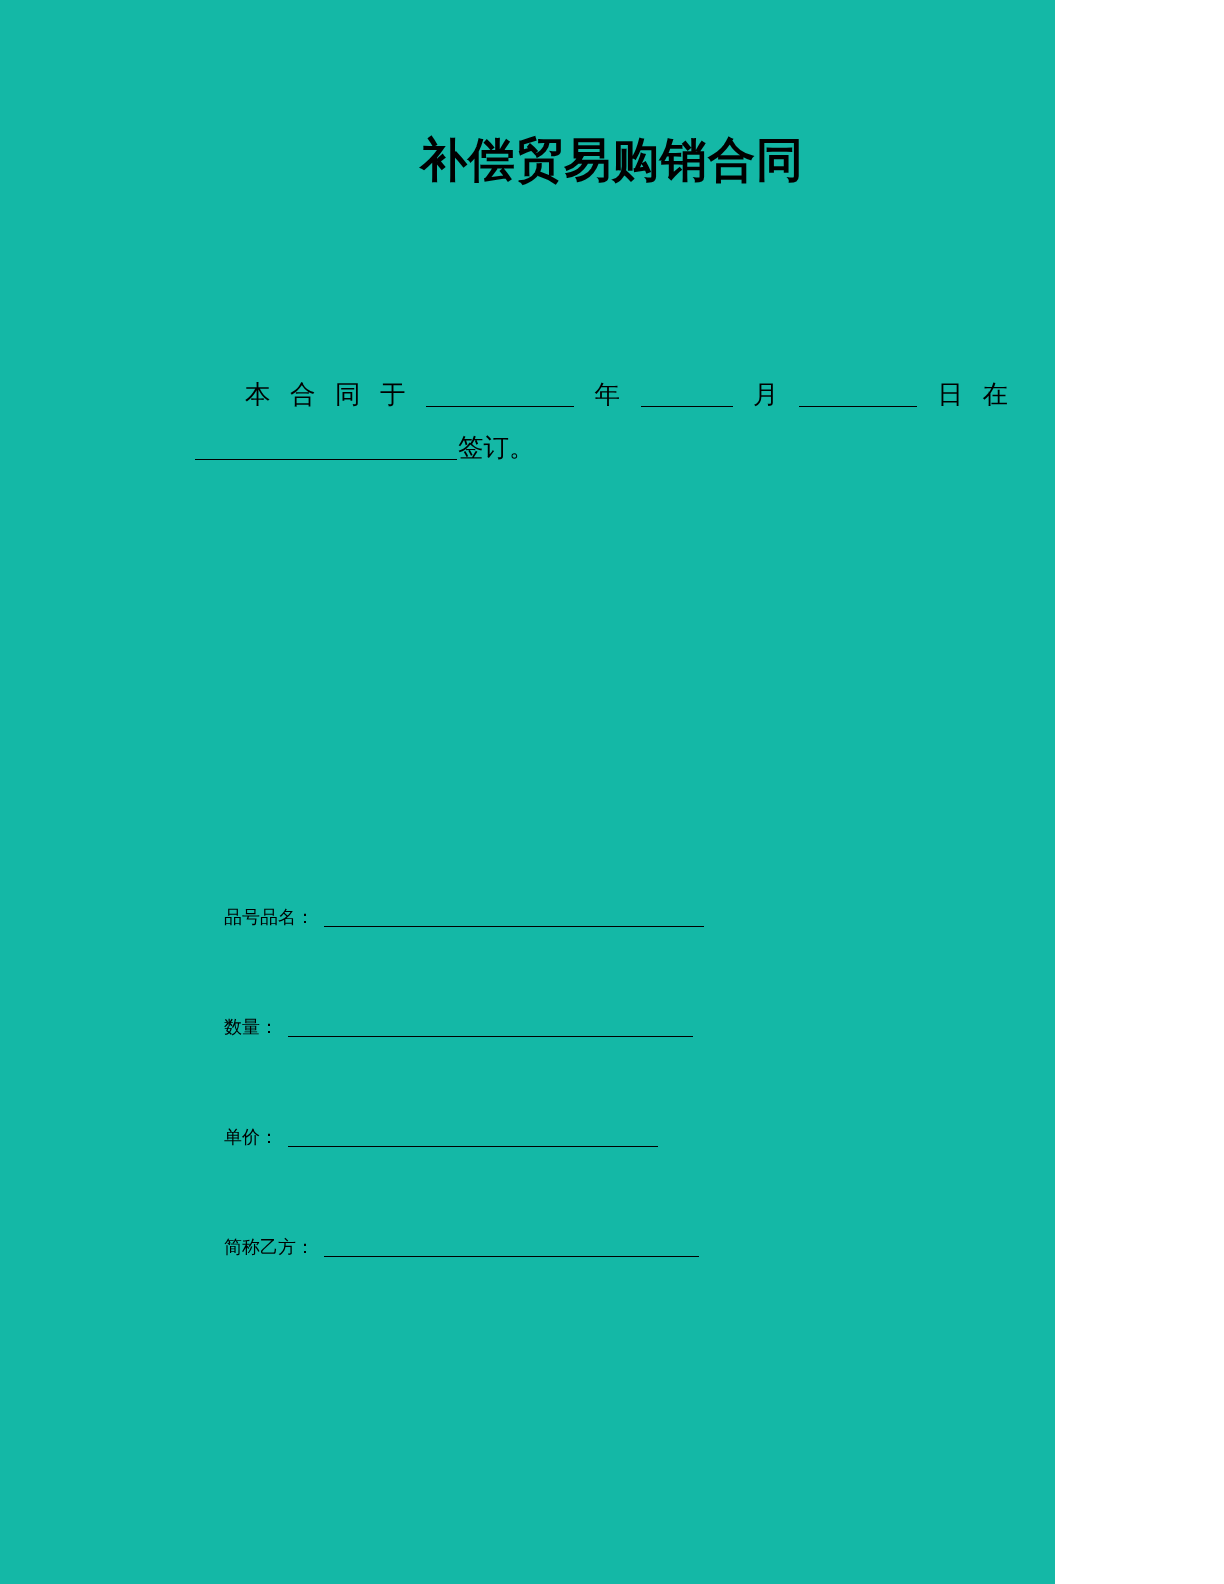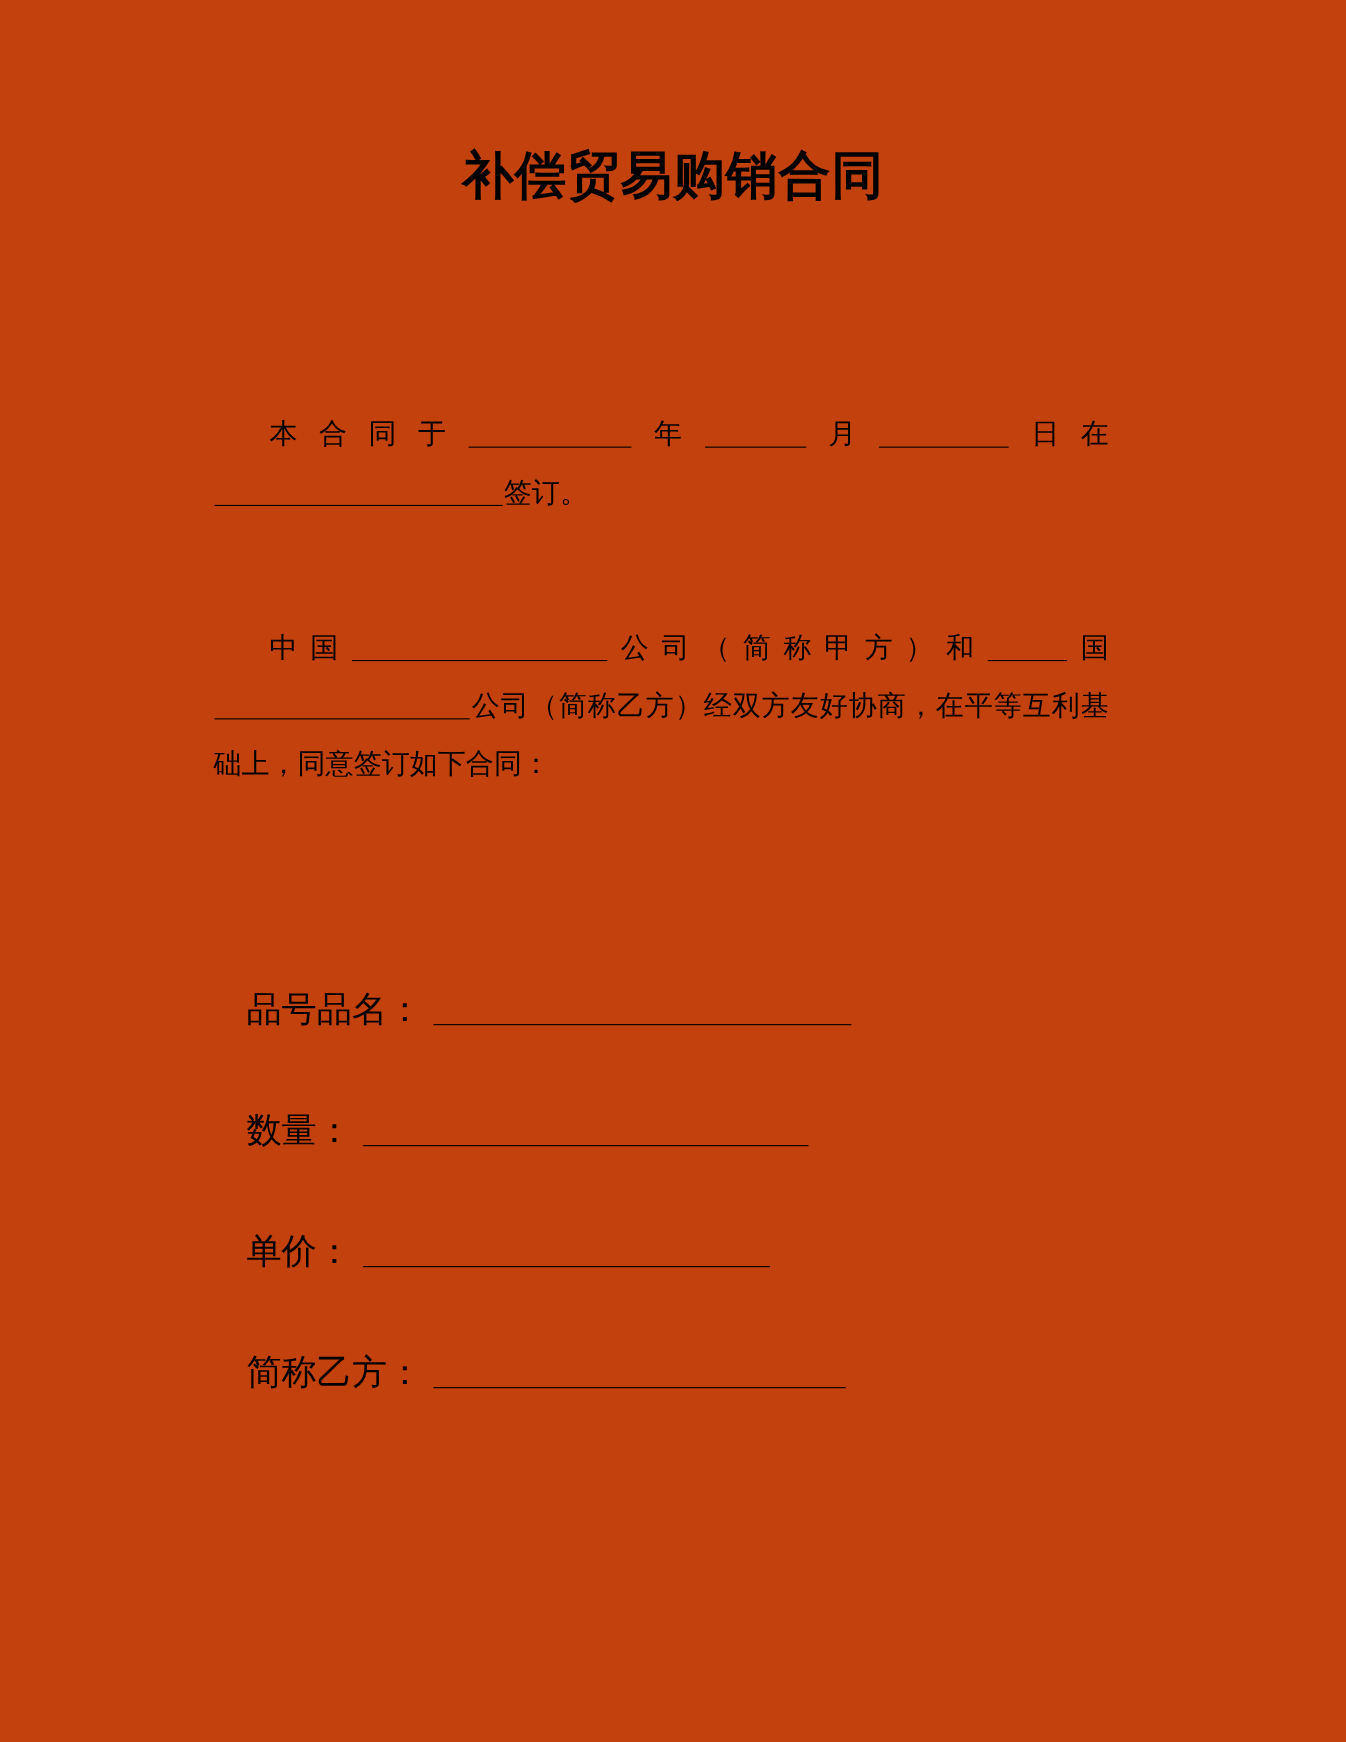--- a/index.html
+++ b/index.html
@@ -13,23 +13,23 @@
     position: relative;
     overflow: hidden;
     font-family: "Liberation Serif", "DejaVu Serif", serif;
     color: #000000;
   }
 
   .page {
     position: absolute;
     left: 0;
     top: 0;
-    width: 1224px;
+    width: 1055px;
     height: 1584px;
-    background: #c2410c;
+    background: #14b8a6;
   }
 
   
   .doc-title {
     position: absolute;
     left: 0;
     top: 132px;
     width: 1224px;
     text-align: center;
     font-family: "DejaVu Sans", "Liberation Sans", sans-serif;
@@ -81,21 +81,21 @@
 
   
   .fields {
     position: absolute;
     left: 224px;
     top: 897px;
     width: 800px;
   }
   .field-row {
     height: 110px;
-    font-size: 32px;
+    font-size: 18px;
     line-height: 40px;
     white-space: nowrap;
   }
   .field-label {
     display: inline-block;
     vertical-align: baseline;
   }
   .field-rule {
     display: inline-block;
     border-bottom: 1.7px solid #000;
@@ -115,21 +115,20 @@
 <div class="page">
 
   <div class="doc-title">补偿贸易购销合同</div>
 
   <div class="body-block">
 
     <p class="para indent"><span>本合同于</span><span class="blank b-xl"></span><span>年</span><span class="blank b-md"></span><span>月</span><span class="blank b-lg"></span><span>日在</span><span class="blank b-widest"></span><span>签订。</span></p>
 
     <div class="gap-lg"></div>
 
-    <p class="para indent"><span>中国</span><span class="blank b-wide"></span><span>公司（简称甲方）和</span><span class="blank b-sm"></span><span>国</span><span class="blank b-wide"></span><span>公司（简称乙方）经双方友好协商，在平等互利基础上，同意签订如下合同：</span></p>
 
     <div class="gap-md"></div>
 
 
   </div>
 
   <div class="fields">
 
     <div class="field-row">
       <span class="field-label">品号品名：</span><span class="field-rule r-1"></span>

